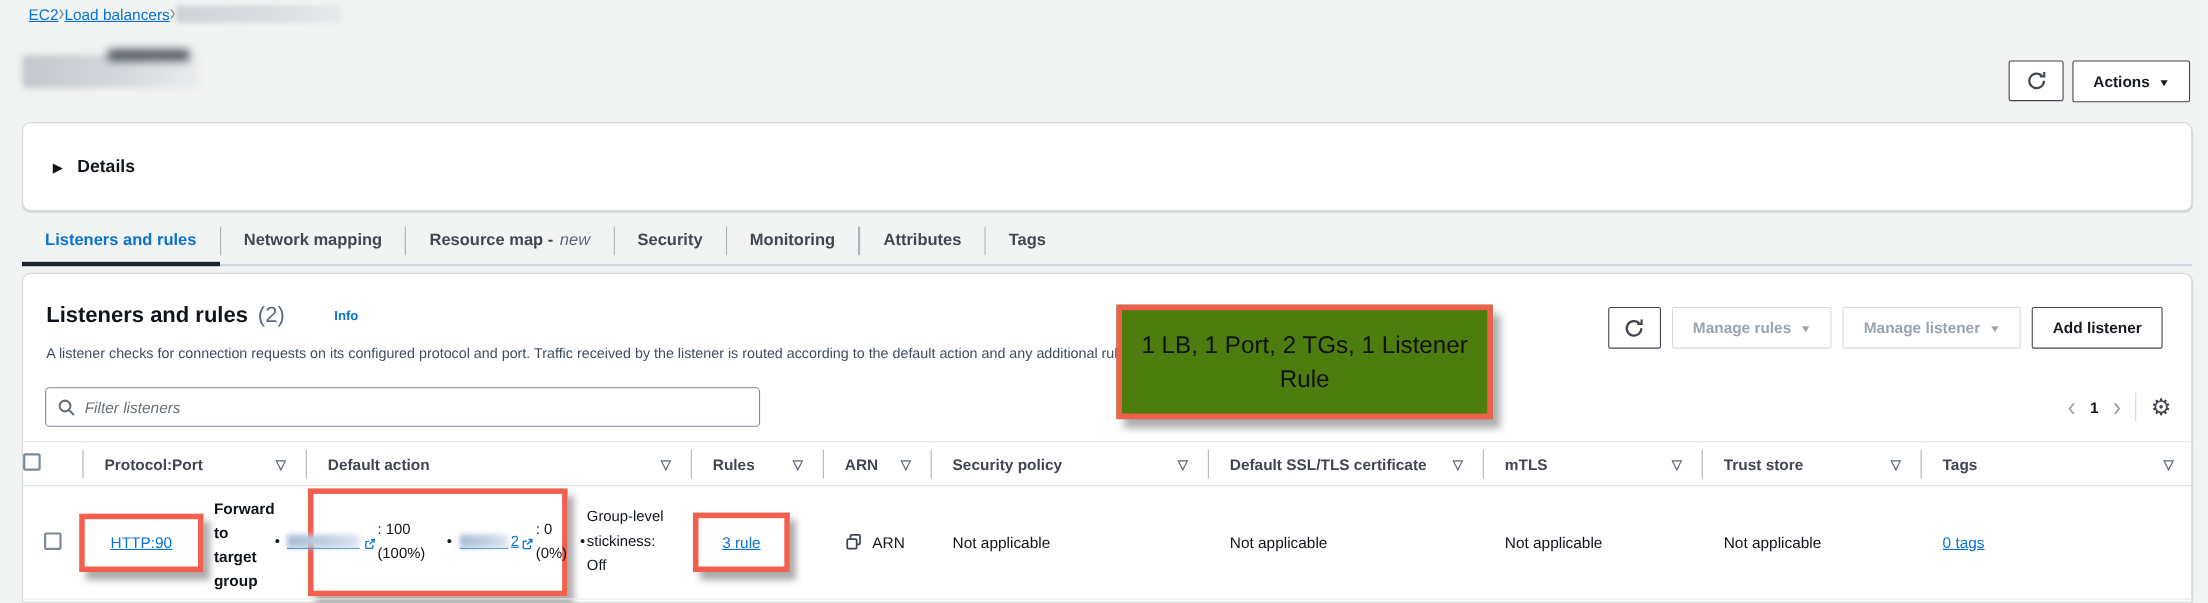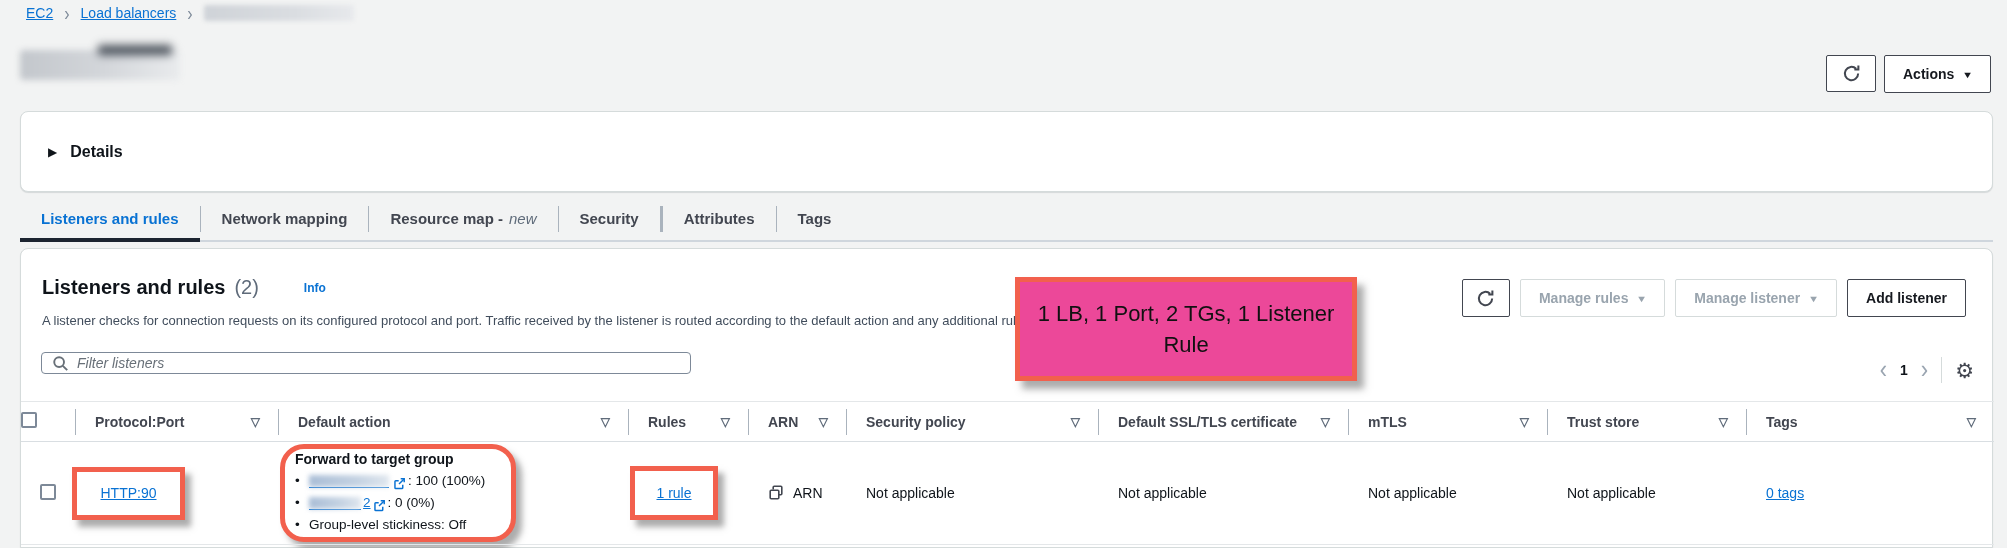--- a/index.html
+++ b/index.html
@@ -7,21 +7,21 @@
   body {
     font-family:"Liberation Sans", sans-serif;
     background:#f2f3f3;
     color:#0f141a;
     overflow:hidden;
     position:relative;
   }
   .canvas { position:relative; width:2007px; height:548px; }
 
   
-  .breadcrumb { position:absolute; left:26px; top:5px; display:flex; align-items:center; gap:11px; font-size:14px; }
+  .breadcrumb { position:absolute; left:26px; top:5px; display:flex; align-items:center; font-size:14px; }
   .crumb-link { color:#0972d3; text-decoration:underline; cursor:pointer; }
   .crumb-sep { color:#7d8998; font-size:16px; line-height:1; transform:scaleY(1.3); }
   .crumb-redacted { width:150px; height:16px; border-radius:3px; background:linear-gradient(90deg,#cfd3d8,#dadde1 60%,#e7e9ec); filter:blur(2px); }
 
   
   .title-blur { position:absolute; left:20px; top:50px; width:160px; height:30px; border-radius:4px;
     background:linear-gradient(90deg,#c3c7cc,#d4d7db 55%,#e9ebed); filter:blur(3px); }
   .title-blur-dark { position:absolute; left:78px; top:-5px; width:74px; height:10px; background:#2d3540; filter:blur(3px); opacity:.85; border-radius:2px; }
 
   
@@ -59,21 +59,21 @@
   .panel-title-row { position:absolute; left:21px; top:27px; display:flex; align-items:baseline; gap:9px; }
   .panel-title { font-size:20px; font-weight:700; color:#0f141a; }
   .panel-count { font-size:20px; font-weight:400; color:#5f6b7a; }
   .panel-info { font-size:12px; font-weight:700; color:#0972d3; cursor:pointer; position:relative; top:-2px;padding-left:36px; }
   .panel-desc { position:absolute; left:21px; top:64px; font-size:13px; color:#414d5c; }
 
   .panel-buttons { position:absolute; right:26px; top:30px; display:flex; gap:10px; }
   .panel-buttons .icon-btn { width:48px; }
 
   
-  .filter-box { position:absolute; left:20px; top:103px; width:650px; height:22px;
+  .filter-box { position:absolute; left:20px; top:103px; width:650px; height:36px;
     border:1px solid #7d8998; border-radius:4px; background:#fff; display:flex; align-items:center; padding:0 10px; gap:8px; }
   .filter-input { border:none; outline:none; flex:1; font-size:14px; font-style:italic; color:#16191f;
     font-family:"Liberation Sans", sans-serif; background:transparent; }
   .filter-input::placeholder { color:#687078; font-style:italic; }
 
   .pagination { position:absolute; right:18px; top:108px; display:flex; align-items:center; gap:13px; }
   .pg-chevron { color:#9aa5b1; font-size:22px; line-height:1; cursor:default; transform:scaleY(1.15); }
   .pg-num { font-size:14px; font-weight:700; color:#0f141a; }
   .pg-divider { width:1px; height:26px; background:#d5dbdb; }
   .gear { font-size:21px; color:#424650; cursor:pointer; line-height:1; }
@@ -90,34 +90,34 @@
 
   .checkbox { display:inline-block; width:16px; height:16px; border:2px solid #7d8998; border-radius:2px; background:#fff; cursor:pointer; }
 
   a.blue-link { color:#0972d3; text-decoration:underline; cursor:pointer; }
 
   
   .redbox { border:5px solid #f2604d; background:#fff; box-shadow:6px 7px 6px rgba(90,90,90,.5); }
   .redbox-protocol { display:flex; align-items:center; justify-content:center; width:113px; height:53px; margin-left:-23px; }
   .redbox-rules { display:flex; align-items:center; justify-content:center; width:88px; height:54px; margin-left:-18px; }
   .redbox-action { width:236px; height:98px; margin-left:-18px; padding:2px 8px 4px 10px;
-    display:flex; flex-direction:column; justify-content:center;border-radius:24px; }
+    display:flex; flex-direction:row; justify-content:center; }
   .da-heading { font-size:14px; font-weight:700; line-height:22px; }
   .da-line { font-size:13.5px; line-height:22px; display:flex; align-items:center; }
   .da-dot { width:14px; display:inline-block; }
   .redacted-link { display:inline-block; position:relative; height:13px; border-bottom:1.5px solid #0972d3; margin-right:2px; }
   .redacted-link .blurfill { position:absolute; inset:0; background:linear-gradient(90deg,#a9bdd6,#c4d2e2 60%,#dfe6ee); filter:blur(2.5px); }
   .rl-wide { width:80px; } .rl-narrow { width:52px; }
   .ext-ico { position:relative; top:2px; margin:0 2px; }
 
   .arn-cell { display:flex; align-items:center; gap:9px; }
 
   
   .callout { position:absolute; left:1015px; top:277px; width:342px; height:104px;
-    border:5px solid #f2604d; background:#ec4899; box-shadow:7px 8px 7px rgba(90,90,90,.5);
+    border:5px solid #f2604d; background:#4d7c0f; box-shadow:7px 8px 7px rgba(90,90,90,.5);
     display:flex; align-items:center; justify-content:center; z-index:5; }
   .callout-text { width:306px; text-align:center; font-size:22px; line-height:31px; color:#111; }
 </style>
 </head>
 <body>
 
 <div class="canvas">
 
   <div class="breadcrumb">
     <span class="crumb-link">EC2</span>
@@ -160,20 +160,23 @@
     <div class="tab-sep"></div>
     <div class="tab">
         <span>Resource map -</span>
         <span class="new">new</span>
       </div>
     <div class="tab-sep"></div>
     <div class="tab">
         <span>Security</span>
       </div>
     <div class="tab-sep"></div>
+    <div class="tab">
+        <span>Monitoring</span>
+      </div>
     <div class="tab-sep"></div>
     <div class="tab-sep"></div>
     <div class="tab">
         <span>Attributes</span>
       </div>
     <div class="tab-sep"></div>
     <div class="tab">
         <span>Tags</span>
       </div>
   </div>
@@ -332,21 +335,21 @@
                 <span>: 0 (0%)</span>
               </div>
               <div class="da-line">
                 <span class="da-dot">•</span>
                 <span>Group-level stickiness: Off</span>
               </div>
             </div>
           </td>
           <td>
             <div class="redbox redbox-rules">
-              <a class="blue-link">1 rule</a>
+              <a class="blue-link">3 rule</a>
             </div>
           </td>
           <td>
             <div class="arn-cell">
               <svg width="16" height="16" viewBox="0 0 16 16">
                   <path d="M5.2 4.6V2.2a1 1 0 0 1 1-1h6.6a1 1 0 0 1 1 1v6.6a1 1 0 0 1-1 1h-2.4" fill="none" stroke="#424650" stroke-width="1.6"></path>
                   <rect x="2.2" y="5.2" width="8.6" height="8.6" rx="1" fill="none" stroke="#424650" stroke-width="1.6"></rect>
                 </svg>
               <span>ARN</span>
             </div>

